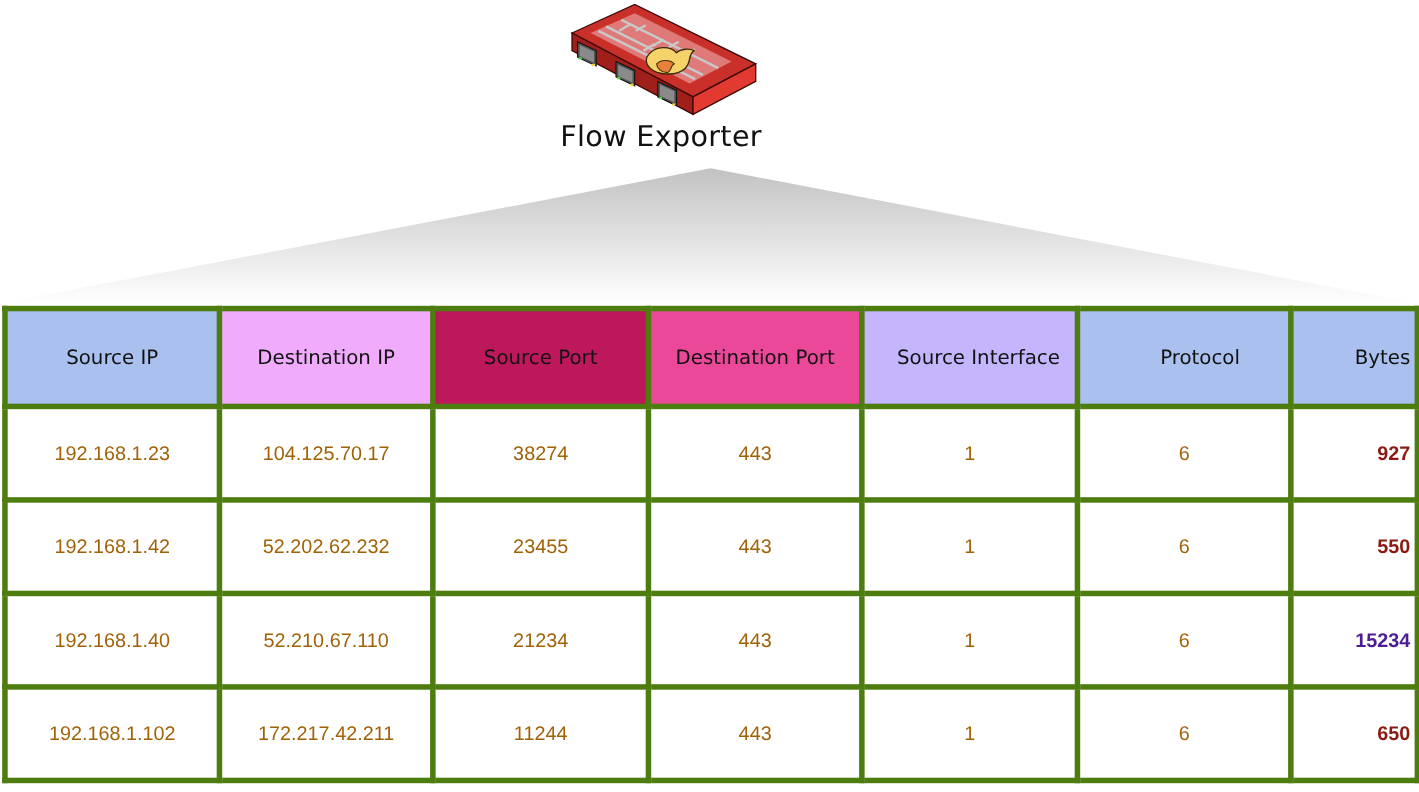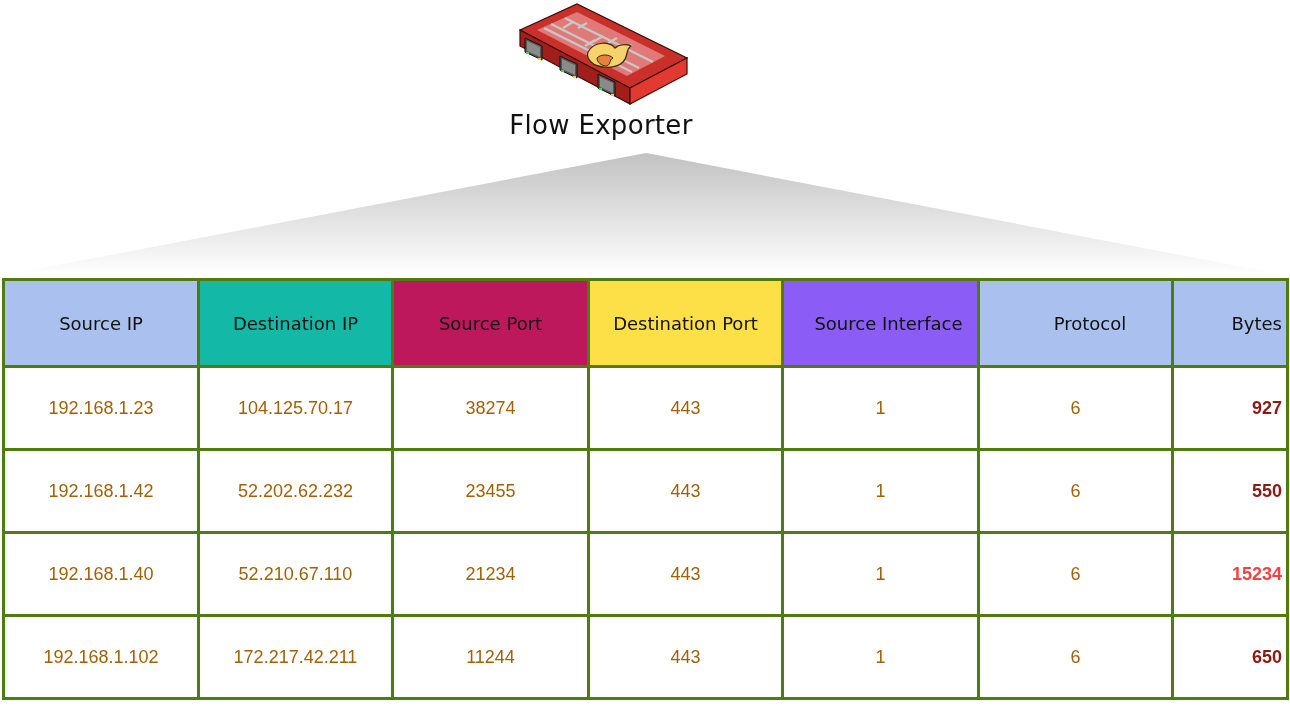--- a/index.html
+++ b/index.html
@@ -47,21 +47,21 @@
     }
     table.flows {
       position: absolute;
       left: 2px;
       top: 278px;
       border-collapse: collapse;
       table-layout: fixed;
       width: 1284px;
     }
     table.flows th, table.flows td {
-      border: 3px solid #4d7c0f;
+      border: 5px solid #4d7c0f;
       text-align: center;
       vertical-align: middle;
       padding: 0;
     }
     table.flows th {
       background: #aac0ee;
       height: 84px;
       font-family: "DejaVu Sans", sans-serif;
       font-weight: normal;
       font-size: 18px;
@@ -154,24 +154,24 @@
       <col style="width:194px">
       <col style="width:196px">
       <col style="width:194px">
       <col style="width:196px">
       <col style="width:194px">
       <col style="width:115px">
     </colgroup>
     <thead>
       <tr>
         <th style="background: rgb(170, 192, 238);">Source IP</th>
-        <th style="background: #14b8a6;">Destination IP</th>
+        <th style="background: #f0abfc;">Destination IP</th>
         <th style="background: #be185d;">Source Port</th>
-        <th style="background: #fde047;">Destination Port</th>
-        <th style="background: #8b5cf6; padding-left: 16px;">Source Interface</th>
+        <th style="background: #ec4899;">Destination Port</th>
+        <th style="background: #c4b5fd; padding-left: 16px;">Source Interface</th>
         <th style="background: rgb(170, 192, 238); padding-left: 29px;">Protocol</th>
         <th class="bytes-col" style="background: rgb(170, 192, 238);">Bytes</th>
       </tr>
     </thead>
     <tbody>
       <tr>
         <td>192.168.1.23</td>
         <td>104.125.70.17</td>
         <td>38274</td>
         <td>443</td>
@@ -188,21 +188,21 @@
         <td>6</td>
         <td class="bytes-col" style="color: rgb(139, 26, 18);">550</td>
       </tr>
       <tr>
         <td>192.168.1.40</td>
         <td>52.210.67.110</td>
         <td>21234</td>
         <td>443</td>
         <td>1</td>
         <td>6</td>
-        <td class="bytes-col" style="color: #ef4444;">15234</td>
+        <td class="bytes-col" style="color: #4c1d95;">15234</td>
       </tr>
       <tr>
         <td>192.168.1.102</td>
         <td>172.217.42.211</td>
         <td>11244</td>
         <td>443</td>
         <td>1</td>
         <td>6</td>
         <td class="bytes-col" style="color: rgb(139, 26, 18);">650</td>
       </tr>

